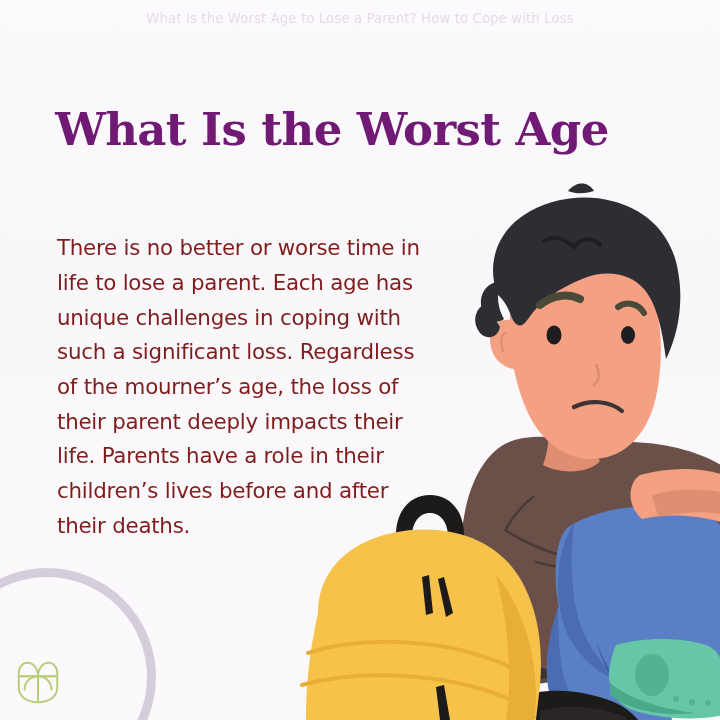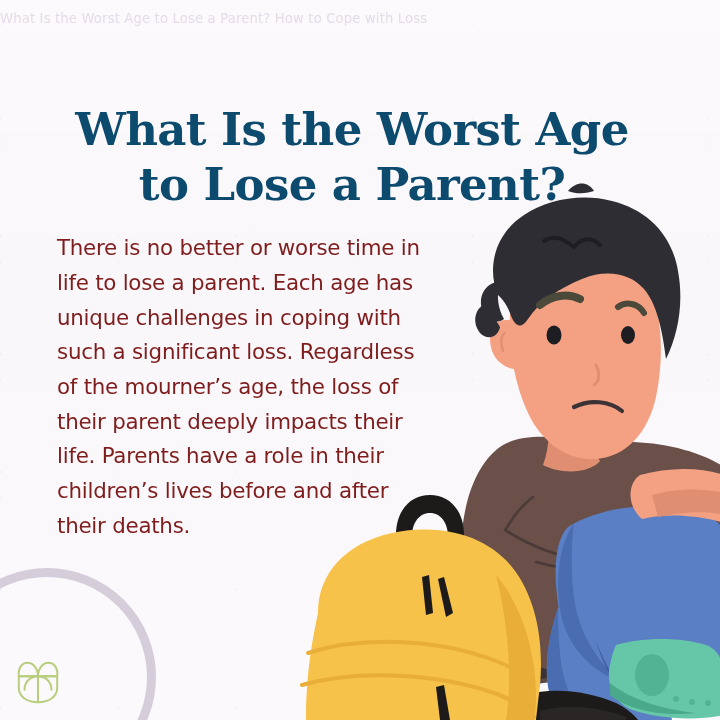--- a/index.html
+++ b/index.html
@@ -42,41 +42,41 @@
     background: linear-gradient(180deg, rgba(255,255,255,0.35) 0%, rgba(255,255,255,0.0) 40%, rgba(255,255,255,0.30) 100%);
     pointer-events: none;
   }
 
   
   #site-header {
     position: absolute;
     top: 11px;
     left: 0;
     width: 720px;
-    text-align: left;
+    text-align: center;
     font-size: 13.2px;
     letter-spacing: 0.15px;
     color: #e3dce9;
     font-family: "DejaVu Sans", sans-serif;
     white-space: nowrap;
   }
 
   
   #headline {
     position: absolute;
     top: 72px;
-    left: 72px;
+    left: 52px;
     width: 560px;
     text-align: center;
     font-family: "DejaVu Serif", serif;
     font-weight: bold;
     font-size: 45px;
     line-height: 1.23;
     letter-spacing: -0.6px;
-    color: #0c4a6e;
+    color: #701a75;
   }
   #headline .l2 { display: block; }
 
   
   #body-copy {
     position: absolute;
     top: 210px;
     left: 57px;
     width: 380px;
     font-family: "DejaVu Sans", sans-serif;
@@ -126,21 +126,20 @@
 <div id="canvas">
 
   <div id="bg-pattern"></div>
   <div id="bg-pattern2"></div>
   <div id="bg-wash"></div>
 
   <div id="site-header">What Is the Worst Age to Lose a Parent? How to Cope with Loss</div>
 
   <h1 id="headline">
     <span class="l1">What Is the Worst Age</span>
-    <span class="l2">to Lose a Parent?</span>
   </h1>
 
   <p id="body-copy">There is no better or worse time in life to lose a parent. Each age has unique challenges in coping with such a significant loss. Regardless of the mourner’s age, the loss of their parent deeply impacts their life. Parents have a role in their children’s lives before and after their deaths.</p>
 
   <div id="illustration">
     <svg viewBox="0 0 420 545" xmlns="http://www.w3.org/2000/svg">
       <defs>
         <clipPath id="frameClip">
             <rect x="0" y="0" width="420" height="545"></rect>
           </clipPath>

